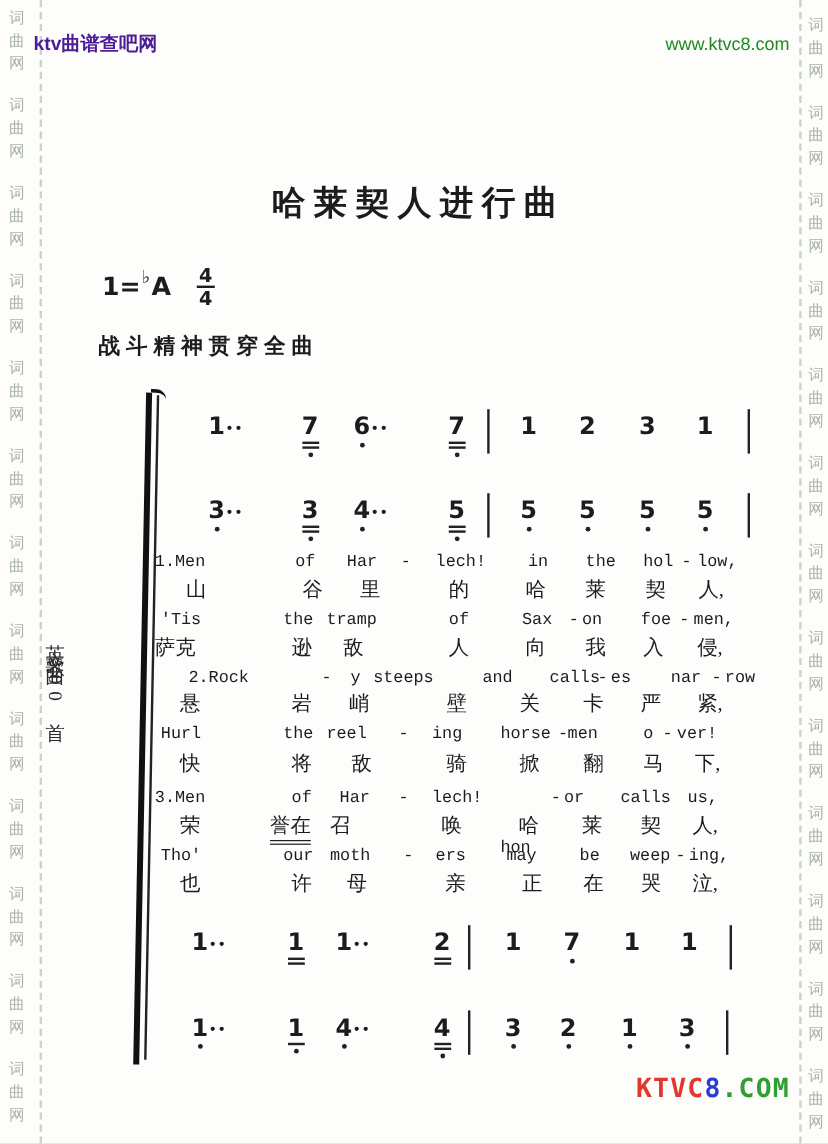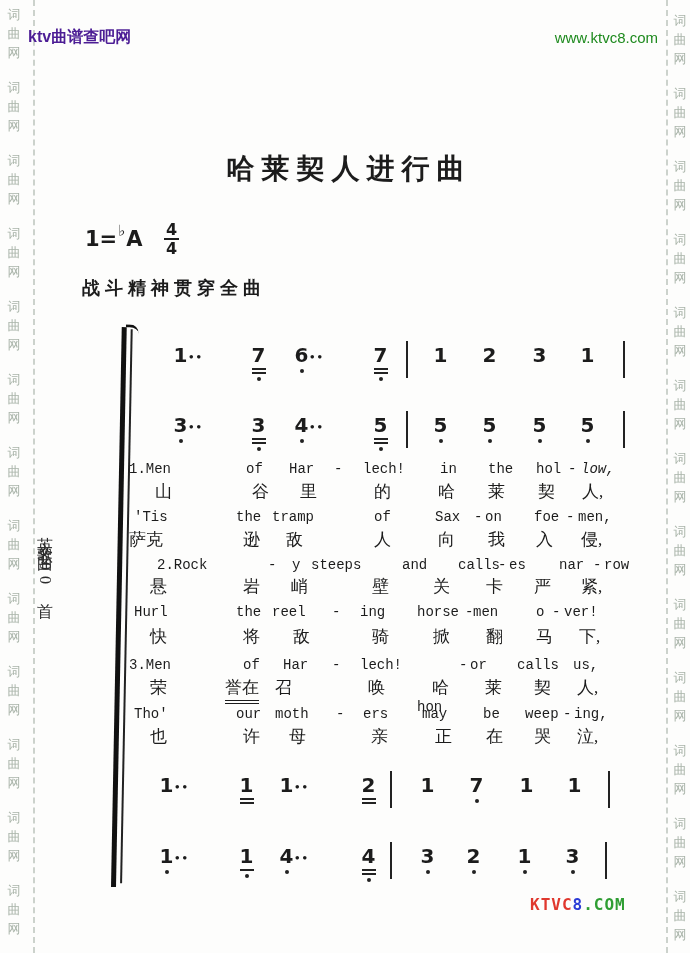--- a/index.html
+++ b/index.html
@@ -59,21 +59,21 @@
   .note .ld{width:4px;height:4px;border-radius:50%;background:#222;margin-top:3px;}
   .barline{position:absolute;top:-4px;width:2px;height:37px;background:#222;}
   
   .lyric-line{position:absolute;left:0;width:690px;height:22px;}
   .lyric-line span{position:absolute;white-space:nowrap;}
   .lyric-en span{font-family:"Liberation Mono",monospace;font-size:14px;}
   .lyric-cn span{font-size:17px;}
   .tok-ul{border-bottom:4px double #1c1c1c;padding-bottom:1px;}
   
   .footer-logo{position:absolute;left:530px;top:895px;font-family:"DejaVu Sans Mono",monospace;
-               font-weight:bold;font-size:16px;letter-spacing:1px;cursor:pointer;}
+               font-weight:bold;font-size:22px;letter-spacing:1px;cursor:pointer;}
   .fl-1{color:#e0382e;}
   .fl-2{color:#2b3bd6;}
   .fl-3{color:#2f9e33;}
 </style>
 </head>
 <body>
 
 <div class="page">
 
   <div class="dash-v dash-left"></div>
@@ -396,21 +396,21 @@
       <div class="lyric-line lyric-en" style="top: 461px;">
         <span style="left: 129px;">1.Men</span>
         <span style="left: 246px;">of</span>
         <span style="left: 289px;">Har</span>
         <span style="left: 334px;">-</span>
         <span style="left: 363px;">lech!</span>
         <span style="left: 440px;">in</span>
         <span style="left: 488px;">the</span>
         <span style="left: 536px;">hol</span>
         <span style="left: 568px;">-</span>
-        <span style="left: 581px; font-style: italic;">low,</span>
+        <span style="left: 581px;">low,</span>
       </div>
       <div class="lyric-line lyric-cn" style="top: 480px;">
         <span style="left: 155px;">山</span>
         <span style="left: 252px;">谷</span>
         <span style="left: 300px;">里</span>
         <span style="left: 374px;">的</span>
         <span style="left: 438px;">哈</span>
         <span style="left: 488px;">莱</span>
         <span style="left: 538px;">契</span>
         <span style="left: 582px;">人,</span>

